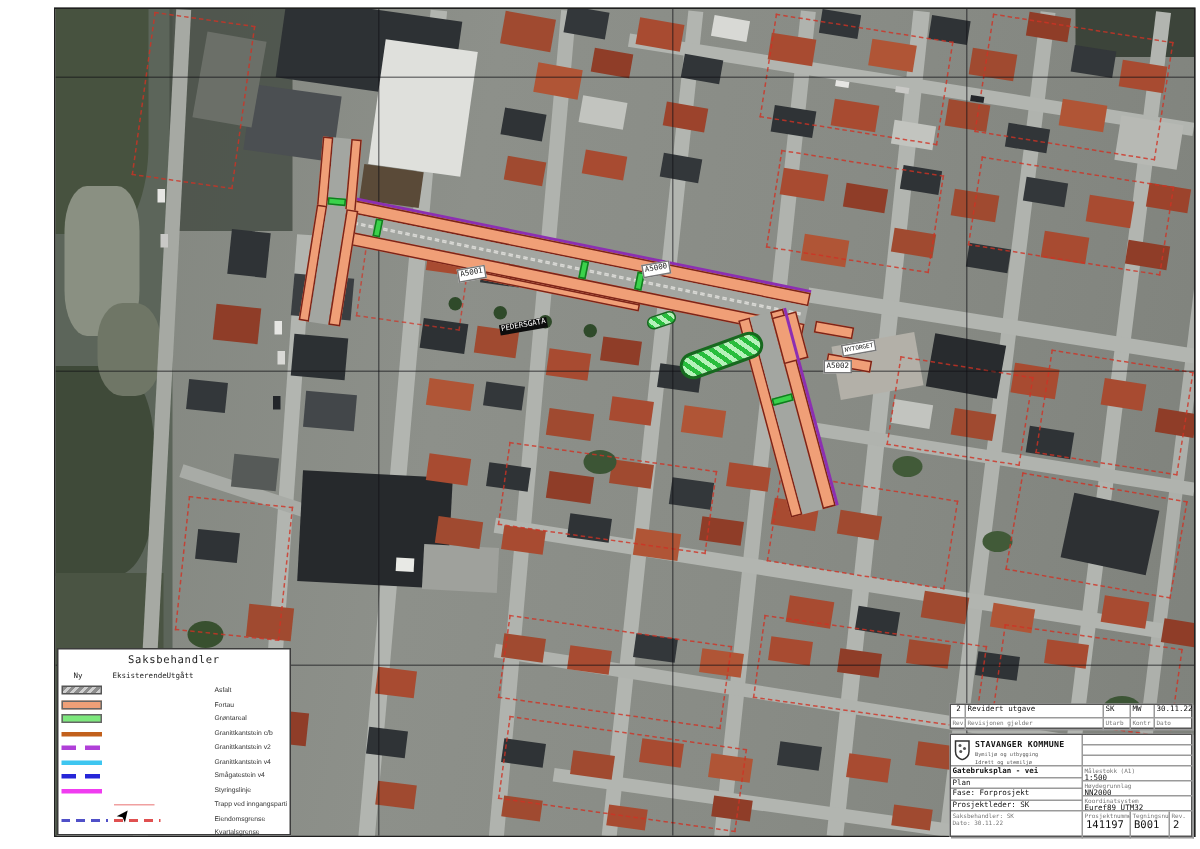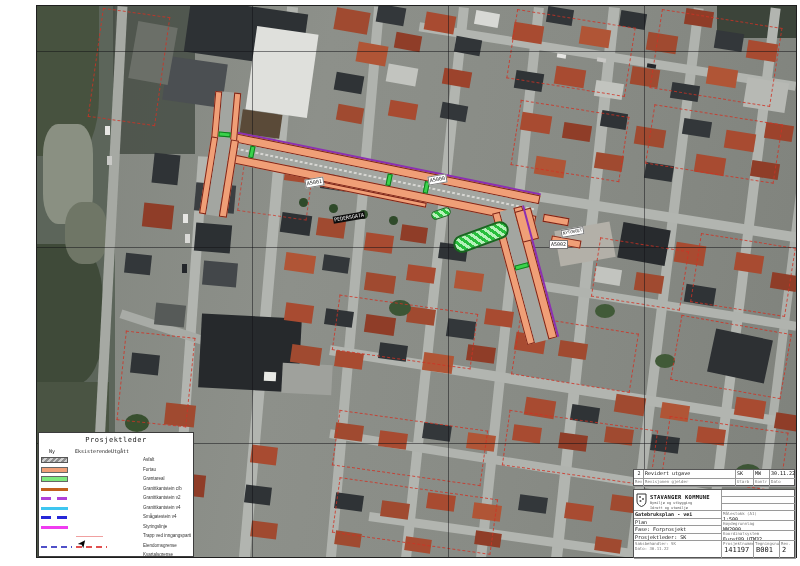--- a/index.html
+++ b/index.html
@@ -264,21 +264,21 @@
     <div class="mi" style="left: 415px; top: 222px; width: 58px; height: 18px; transform: rotate(-20deg); background: repeating-linear-gradient(55deg, rgb(40, 189, 60) 0px, rgb(40, 189, 60) 3px, rgb(182, 242, 186) 3px, rgb(182, 242, 186) 6px); border: 2px solid rgb(23, 105, 31); border-radius: 9px;"></div>
     <div class="mi" style="left: 394px; top: 203px; width: 20px; height: 9px; transform: rotate(-18deg); background: repeating-linear-gradient(55deg, rgb(40, 189, 60) 0px, rgb(40, 189, 60) 3px, rgb(182, 242, 186) 3px, rgb(182, 242, 186) 6px); border: 1px solid rgb(23, 105, 31); border-radius: 5px;"></div>
     <div class="mi" style="left: 296px; top: 208px; transform: rotate(-10deg); background: rgb(13, 13, 13); font: 5px / 7px &quot;DejaVu Sans Mono&quot;, monospace; color: rgb(255, 255, 255); white-space: nowrap; width: auto; padding: 0px 1px;">PEDERSGATA</div>
     <div class="mi" style="left: 268px; top: 172px; transform: rotate(-10deg); background: rgb(255, 255, 255); border: 1px solid rgb(119, 119, 119); font: 5px / 7px &quot;DejaVu Sans Mono&quot;, monospace; color: rgb(34, 34, 34); white-space: nowrap; width: auto; padding: 0px 1px;">A5001</div>
     <div class="mi" style="left: 391px; top: 169px; transform: rotate(-10deg); background: rgb(255, 255, 255); border: 1px solid rgb(119, 119, 119); font: 5px / 7px &quot;DejaVu Sans Mono&quot;, monospace; color: rgb(34, 34, 34); white-space: nowrap; width: auto; padding: 0px 1px;">A5000</div>
     <div class="mi" style="left: 512px; top: 234px; background: rgb(255, 255, 255); border: 1px solid rgb(119, 119, 119); font: 5px / 7px &quot;DejaVu Sans Mono&quot;, monospace; color: rgb(34, 34, 34); white-space: nowrap; width: auto; padding: 0px 1px;">A5002</div>
     <div class="mi" style="left: 524px; top: 222px; transform: rotate(-10deg); background: rgb(255, 255, 255); border: 1px solid rgb(119, 119, 119); font: 4px / 6px &quot;DejaVu Sans Mono&quot;, monospace; color: rgb(34, 34, 34); white-space: nowrap; width: auto; padding: 0px 1px;">NYTORGET</div>
   </div>
 
 <div id="legend">
-  <div class="lg-title">Prosjektleder</div>
+  <div class="lg-title">Saksbehandler</div>
   <div class="lg-head" style="left:10px">Ny</div>
   <div class="lg-head" style="left:36px">Eksisterende</div>
   <div class="lg-head" style="left:72px">Utgått</div>
   <div id="legend-rows">
       <div class="lg-label" style="top: 24px;">Asfalt</div>
       <div class="lg-sw" style="left: 2px; top: 24px; width: 27px; height: 6px; background: repeating-linear-gradient(135deg, rgb(142, 142, 142) 0px, rgb(142, 142, 142) 2px, rgb(207, 207, 207) 2px, rgb(207, 207, 207) 4px); border: 1px solid rgb(85, 85, 85);"></div>
       <div class="lg-label" style="top: 33.5px;">Fortau</div>
       <div class="lg-sw" style="left: 2px; top: 33.5px; width: 27px; height: 6px; background: rgb(240, 159, 119); border: 1px solid rgb(102, 102, 102);"></div>
       <div class="lg-label" style="top: 43px;">Grøntareal</div>
       <div class="lg-sw" style="left: 2px; top: 43px; width: 27px; height: 6px; background: rgb(125, 232, 125); border: 1px solid rgb(102, 102, 102);"></div>

